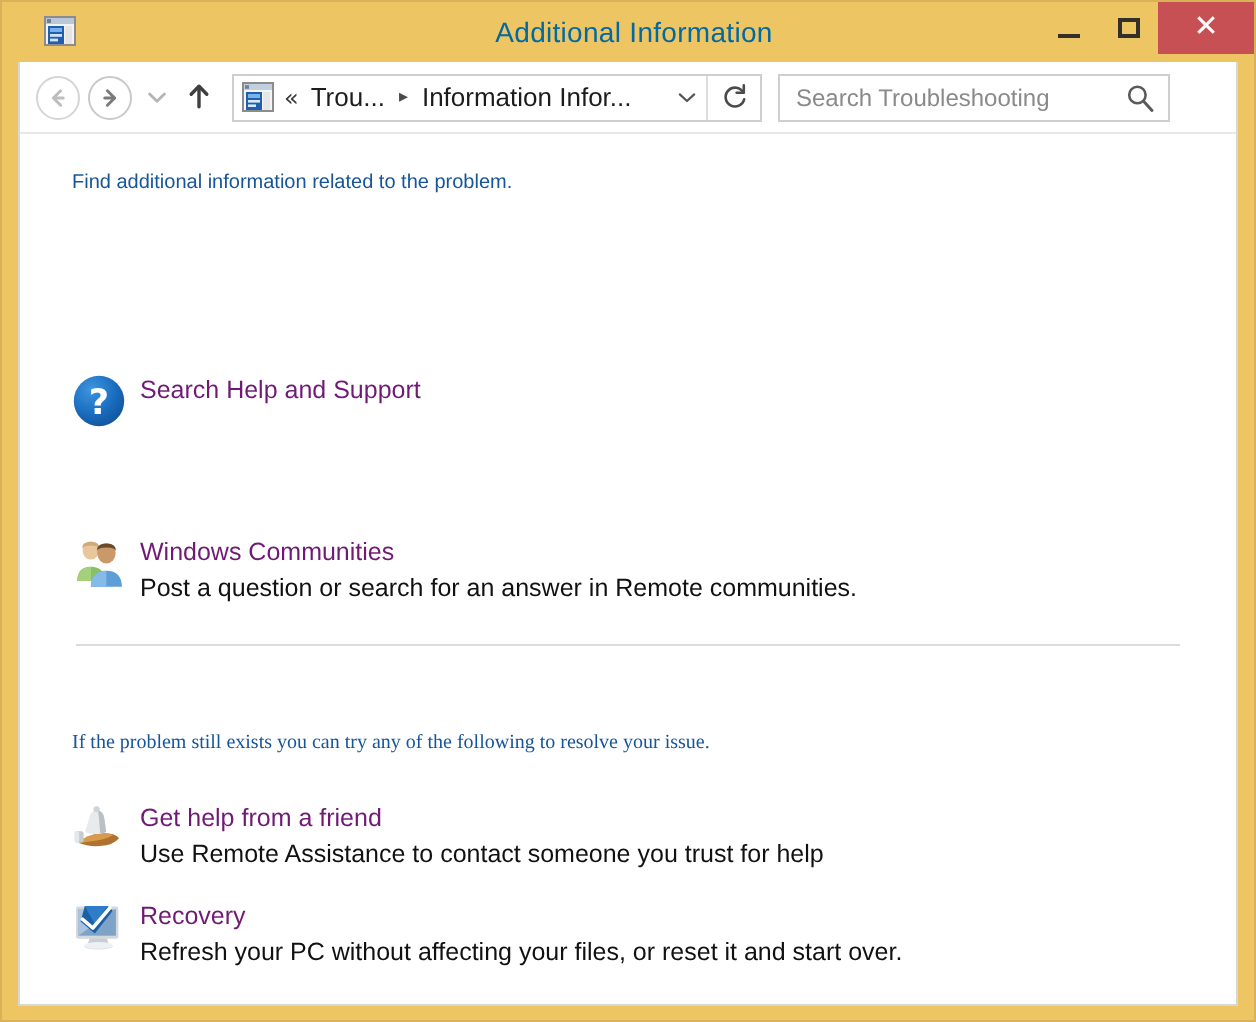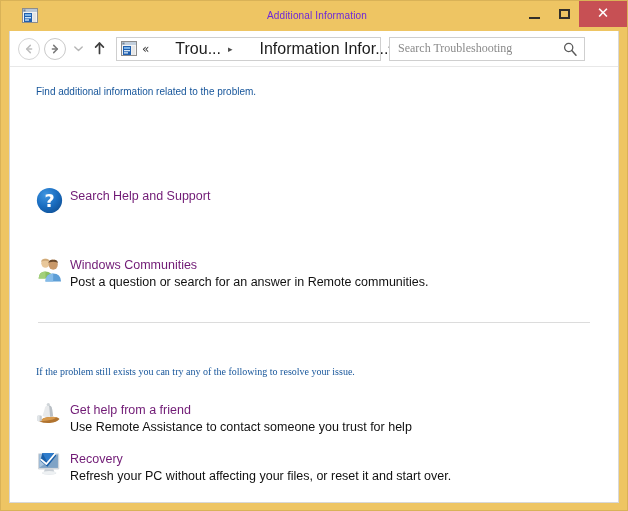--- a/index.html
+++ b/index.html
@@ -39,22 +39,22 @@
   .title-icon {
     position: absolute;
     left: 21px;
     top: 7px;
     width: 16px;
     height: 15px;
   }
   .title-text {
     flex: 1;
     text-align: center;
-    font-size: 10px;
-    color: #6d28d9;
+    font-size: 14px;
+    color: #0369a1;
     letter-spacing: .15px;
     line-height: 30px;
     padding-left: 6px;
   }
   .winbtns {
     position: absolute;
     right: 0;
     top: 0;
     display: flex;
     height: 30px;
@@ -163,24 +163,23 @@
     margin-right: 5px;
     flex: 0 0 auto;
   }
   .crumb-chevrons {
     font-size: 12px;
     color: #3a3a3a;
     margin-right: 6px;
     font-family: "DejaVu Sans", sans-serif;
   }
   .crumb-text {
-    font-size: 16px;
+    font-size: 13px;
     color: #1c1c1c;
     white-space: nowrap;
-    margin-left: 20px;
   }
   .crumb-sep {
     margin: 0 7px;
     font-size: 9px;
     color: #4a4a4a;
     font-family: "DejaVu Sans", sans-serif;
   }
   .crumb-spacer { flex: 1; }
   .crumb-caret {
     width: 20px;
@@ -213,21 +212,21 @@
     display: flex;
     align-items: center;
     box-sizing: border-box;
     margin-left: 8px;
     padding: 0 6px 0 8px;
   }
   .search-input {
     flex: 1;
     border: none;
     outline: none;
-    font-family: Liberation Serif, serif;
+    font-family: Liberation Sans, sans-serif;
     font-size: 12px;
     color: #a21caf;
     background: transparent;
     padding: 0;
   }
   .search-input::placeholder { color: #8a8a8a; opacity: 1; }
   .search-icon { width: 16px; height: 16px; flex: 0 0 auto; }
 
   
   .content {
@@ -405,21 +404,21 @@
             </defs>
             <circle cx="13.5" cy="13.5" r="12.6" fill="url(#qg)"></circle>
             <text x="13.5" y="20.2" font-family="DejaVu Sans, sans-serif" font-size="17.5" font-weight="bold" fill="#ffffff" text-anchor="middle">?</text>
           </svg>
         </div>
         <div class="item-body">
           <span class="item-title">Search Help and Support</span>
         </div>
       </div>
 
-      <div class="blk item" style="top:188px;">
+      <div class="blk item" style="top:200px;">
         <div class="item-icon">
           <svg width="28" height="27" viewBox="0 0 28 27">
 
             <ellipse cx="9.4" cy="7.2" rx="4.1" ry="4.6" fill="#e8c79a"></ellipse>
             <path d="M9.4 3.0 q4.4 -0.4 4.3 3.4 q-0.2 -1.6 -4.3 -1.7 q-4.1 0.1 -4.3 1.7 q-0.1 -3.8 4.3 -3.4z" fill="#cfa978"></path>
             <path d="M2.6 22.5 q0.2 -7.1 6.9 -7.1 q6.7 0 6.9 7.1 z" fill="#8bbf63"></path>
             <path d="M2.6 22.5 q0.2 -7.1 6.9 -7.1 l0 7.1 z" fill="#a3d07b"></path>
 
             <ellipse cx="17.2" cy="8.6" rx="4.6" ry="5.1" fill="#c9996a"></ellipse>
             <path d="M17.2 3.9 q4.9 -0.4 4.8 3.8 q-0.3 -1.8 -4.8 -1.9 q-4.5 0.1 -4.8 1.9 q-0.1 -4.2 4.8 -3.8z" fill="#6b4a2c"></path>

